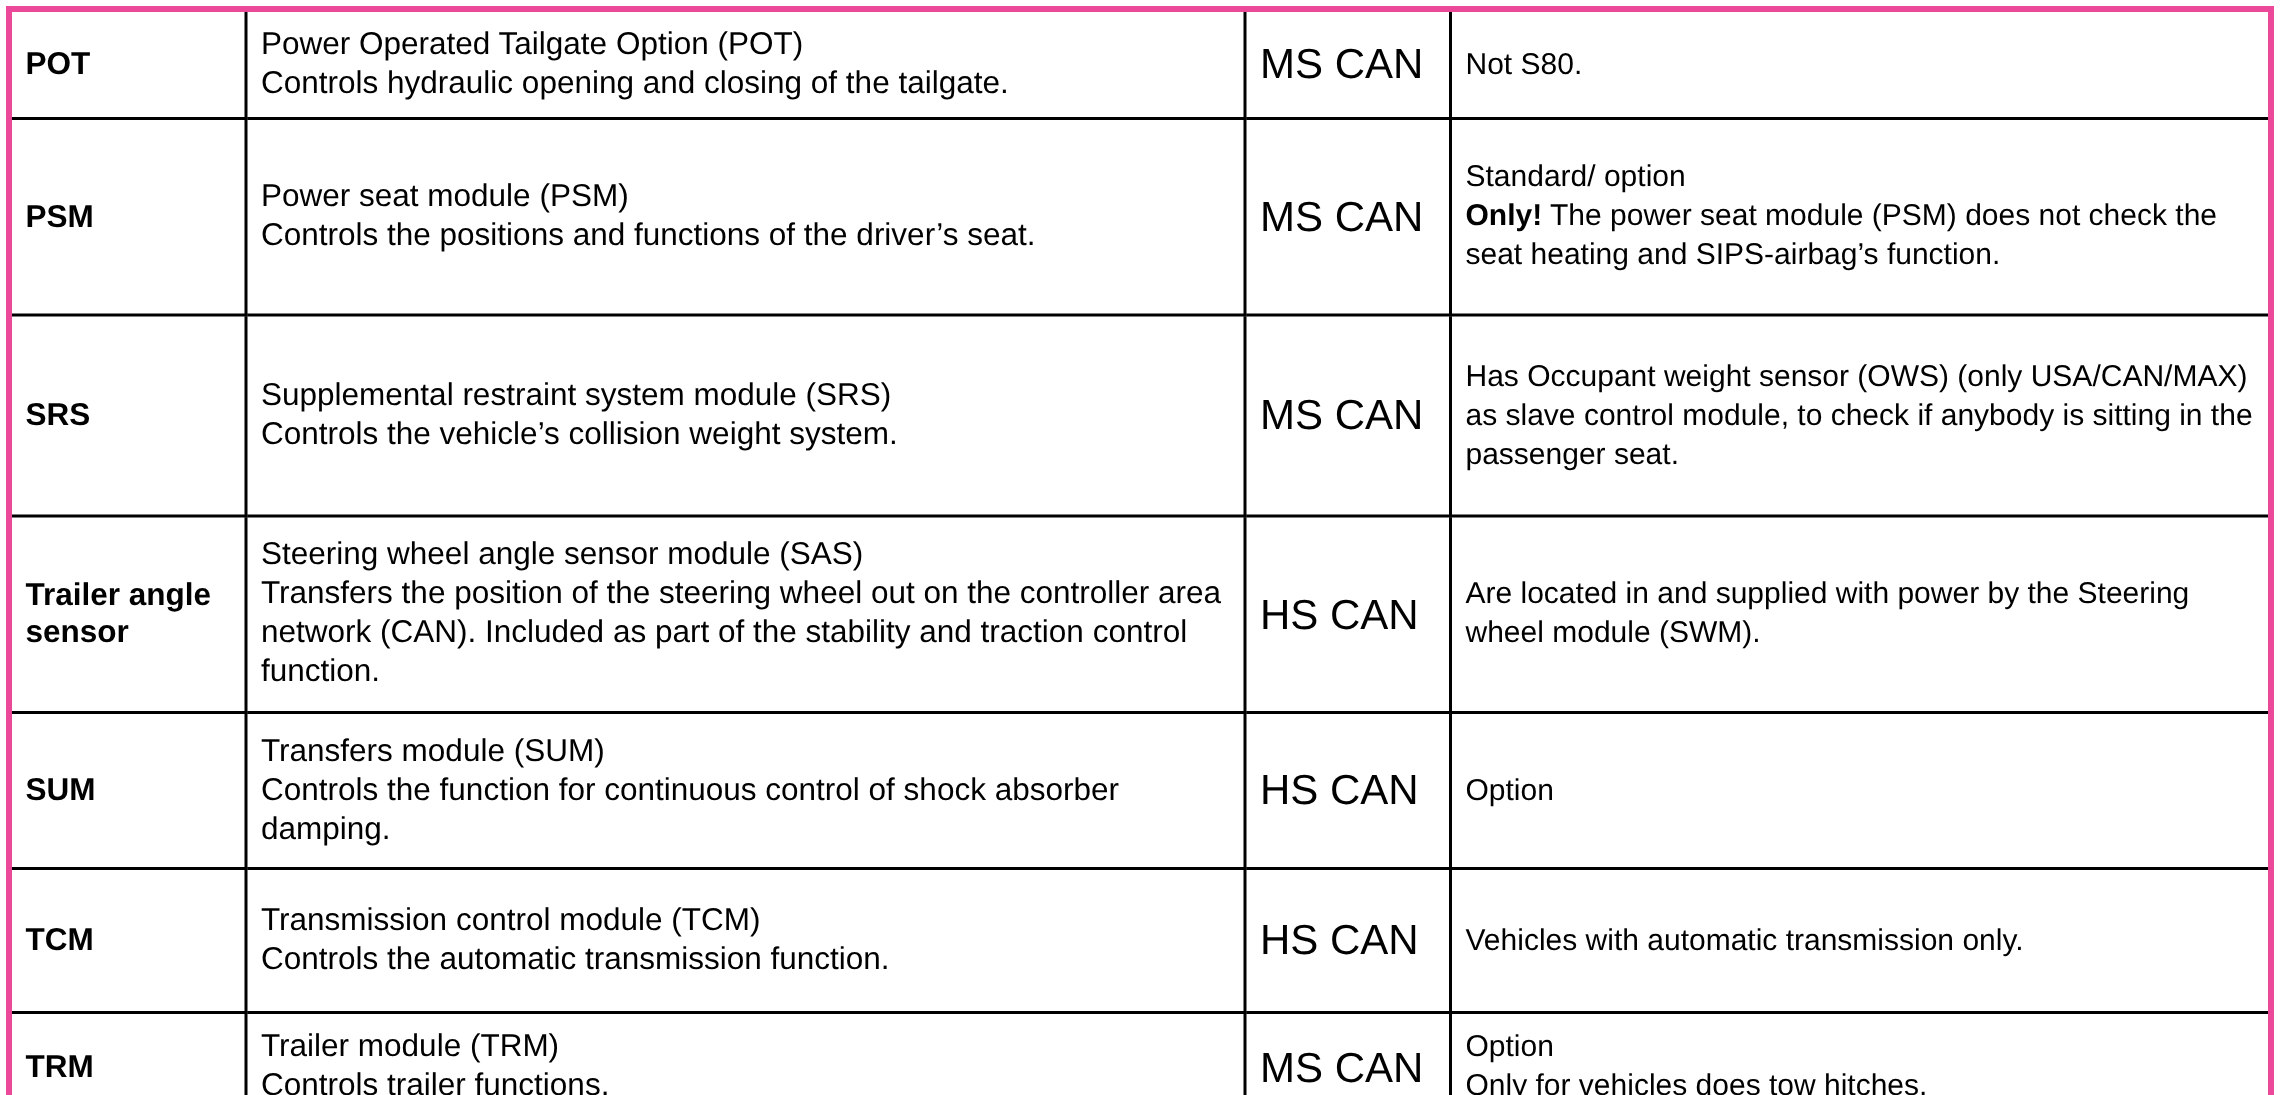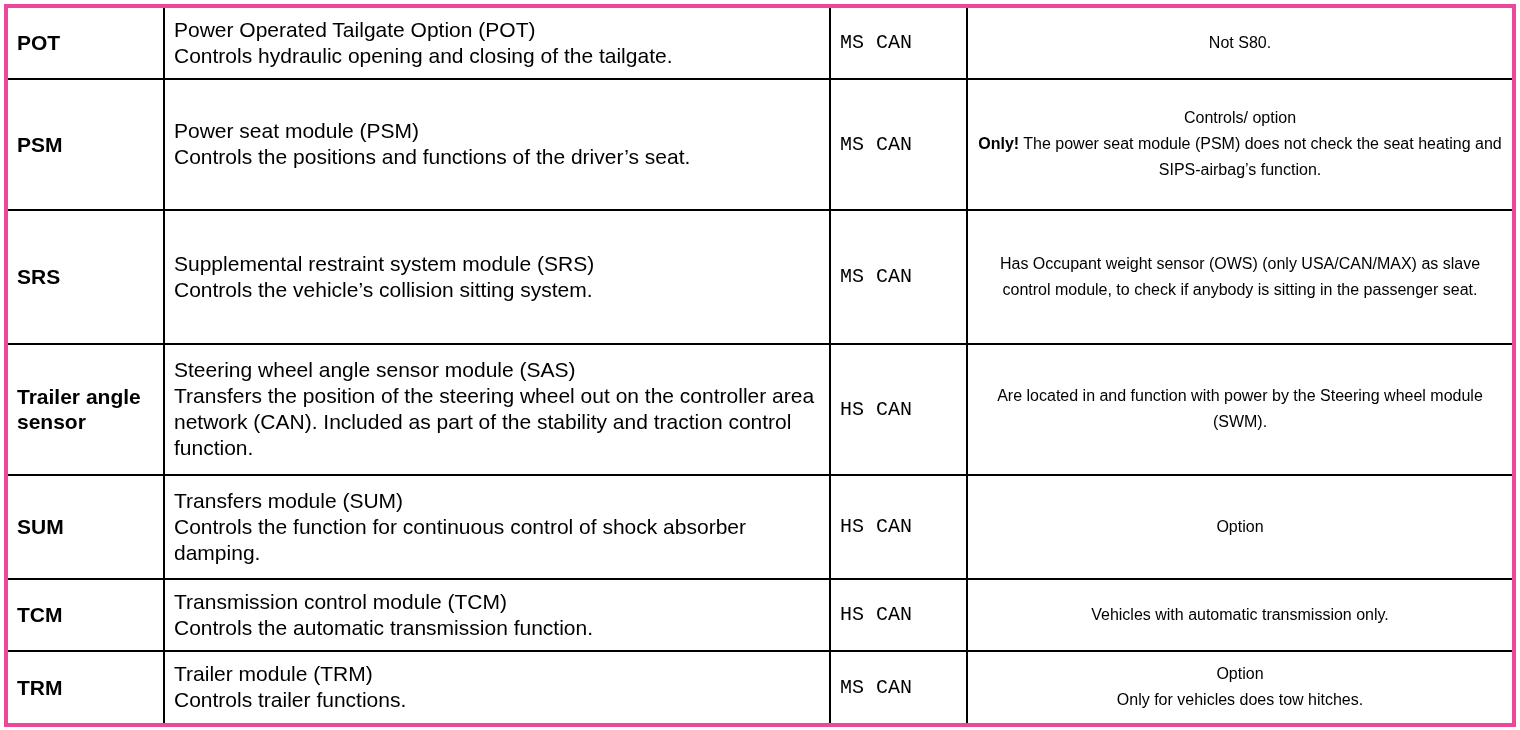--- a/index.html
+++ b/index.html
@@ -55,44 +55,42 @@
     line-height: 25px;
     letter-spacing: 0px;
   }
 
   .desc {
     font-size: 21px;
     line-height: 26px;
   }
 
   .net {
+    font-size: 28px;
+    line-height: 25px;
+  }
+
+  .note {
     font-size: 20px;
-    line-height: 25px;
-    font-family: Liberation Mono, monospace;
-  }
-
-  .note {
-    font-size: 16px;
     line-height: 26px;
-    text-align: center;
   }
 
   .note b, .bold {
     font-weight: bold;
   }
 
   .line { display: block; white-space: pre-wrap; }
 
   
   tr.r0 { height: 73px; }
   tr.r1 { height: 131px; }
   tr.r2 { height: 134px; }
   tr.r3 { height: 131px; }
   tr.r4 { height: 104px; }
-  tr.r5 { height: 72px; }
+  tr.r5 { height: 96px; }
   tr.r6 { height: 74px; }
 </style>
 </head>
 <body>
 
 <div class="sheet">
   <table class="module-table">
     <colgroup>
       <col class="c-abbr">
       <col class="c-desc">
@@ -137,36 +135,36 @@
             <span class="line">Controls the positions and functions of the driver’s seat.</span>
           </div>
         </td>
         <td>
           <div class="cell net">
               <span class="line">MS CAN</span>
             </div>
         </td>
         <td>
           <div class="cell note">
-            <span class="line">Controls/ option</span>
+            <span class="line">Standard/ option</span>
             <span class="line"><b class="bold">Only!</b> <span>The power seat module (PSM) does not check the seat heating and SIPS-airbag’s function.</span></span>
           </div>
         </td>
       </tr>
 
       <tr class="r2">
         <td>
           <div class="cell abbr">
               <span class="line">SRS</span>
             </div>
         </td>
         <td>
           <div class="cell desc">
             <span class="line">Supplemental restraint system module (SRS)</span>
-            <span class="line">Controls the vehicle’s collision sitting system.</span>
+            <span class="line">Controls the vehicle’s collision weight system.</span>
           </div>
         </td>
         <td>
           <div class="cell net">
               <span class="line">MS CAN</span>
             </div>
         </td>
         <td>
           <div class="cell note">
             <span class="line">Has Occupant weight sensor (OWS) (only USA/CAN/MAX) as slave control module, to check if anybody is sitting in the passenger seat.</span>
@@ -186,21 +184,21 @@
             <span class="line">Transfers the position of the steering wheel out on the controller area network (CAN). Included as part of the stability and traction control function.</span>
           </div>
         </td>
         <td>
           <div class="cell net">
               <span class="line">HS CAN</span>
             </div>
         </td>
         <td>
           <div class="cell note">
-            <span class="line">Are located in and function with power by the Steering wheel module (SWM).</span>
+            <span class="line">Are located in and supplied with power by the Steering wheel module (SWM).</span>
           </div>
         </td>
       </tr>
 
       <tr class="r4">
         <td>
           <div class="cell abbr">
               <span class="line">SUM</span>
             </div>
         </td>

